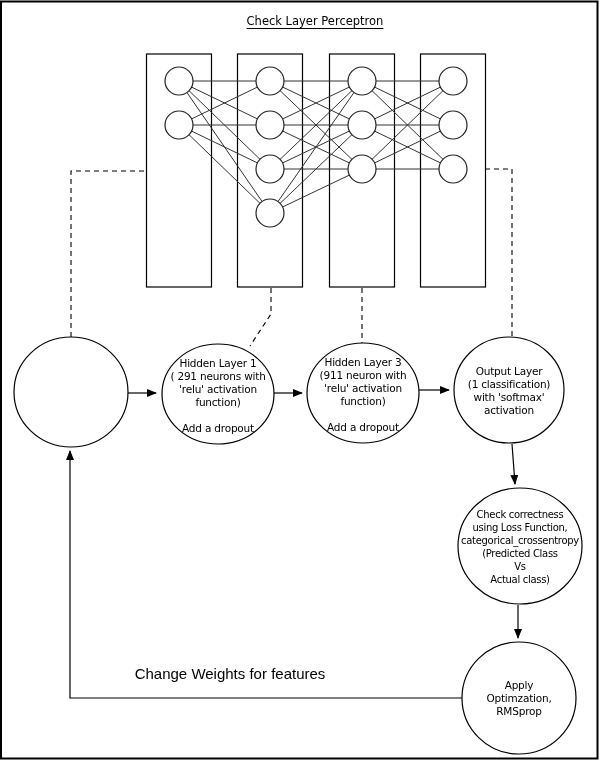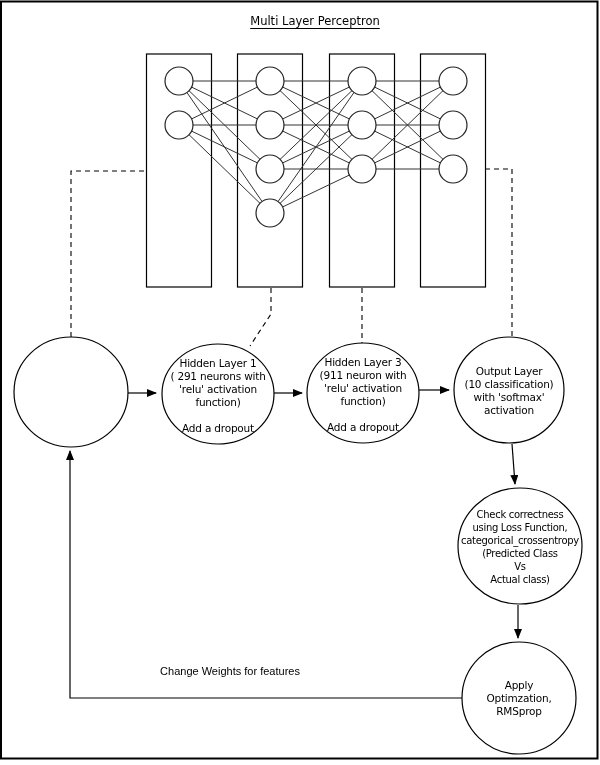--- a/index.html
+++ b/index.html
@@ -36,21 +36,21 @@
   #label-hidden1{left:218px;top:396px;}
   #label-hidden3{left:363px;top:395px;}
   #label-output{left:509px;top:391px;}
   #label-loss{left:520px;top:547px;width:170px;font-size:10px;letter-spacing:-0.3px;}
   #label-optimizer{left:519px;top:698px;}
   .feedback-label{
     position:absolute;
     left:230px;top:665px;
     transform:translateX(-50%);
     font-family:"Liberation Sans",sans-serif;
-    font-size:11px;
+    font-size:15px;
     color:#000;
     white-space:nowrap;
   }
 </style>
 </head>
 <body>
 
 <div class="page">
 
   <svg width="600" height="765" viewBox="0 0 600 765">
@@ -129,36 +129,36 @@
     <g stroke="#000" stroke-width="1.2" fill="none">
       <line x1="128" y1="393" x2="156" y2="393" marker-end="url(#arrow)"></line>
       <line x1="274" y1="393" x2="302" y2="393" marker-end="url(#arrow)"></line>
       <line x1="419" y1="390" x2="449" y2="390" marker-end="url(#arrow)"></line>
       <line x1="512" y1="444" x2="515" y2="484" marker-end="url(#arrow)"></line>
       <line x1="518" y1="605" x2="518" y2="638" marker-end="url(#arrow)"></line>
       <polyline points="462,698 70,698 70,451" marker-end="url(#arrow)"></polyline>
     </g>
   </svg>
 
-  <div class="title">Multi Layer Perceptron</div>
+  <div class="title">Check Layer Perceptron</div>
 
   <div class="node-label" id="label-hidden1">Hidden Layer 1
 ( 291 neurons with
 'relu' activation
 function)
 
 Add a dropout</div>
   <div class="node-label" id="label-hidden3">Hidden Layer 3
 (911 neuron with
 'relu' activation
 function)
 
 Add a dropout</div>
   <div class="node-label" id="label-output">Output Layer
-(10 classification)
+(1 classification)
 with 'softmax'
 activation</div>
   <div class="node-label" id="label-loss">Check correctness
 using Loss Function,
 categorical_crossentropy
 (Predicted Class
 Vs
 Actual class)</div>
   <div class="node-label" id="label-optimizer">Apply
 Optimzation,

